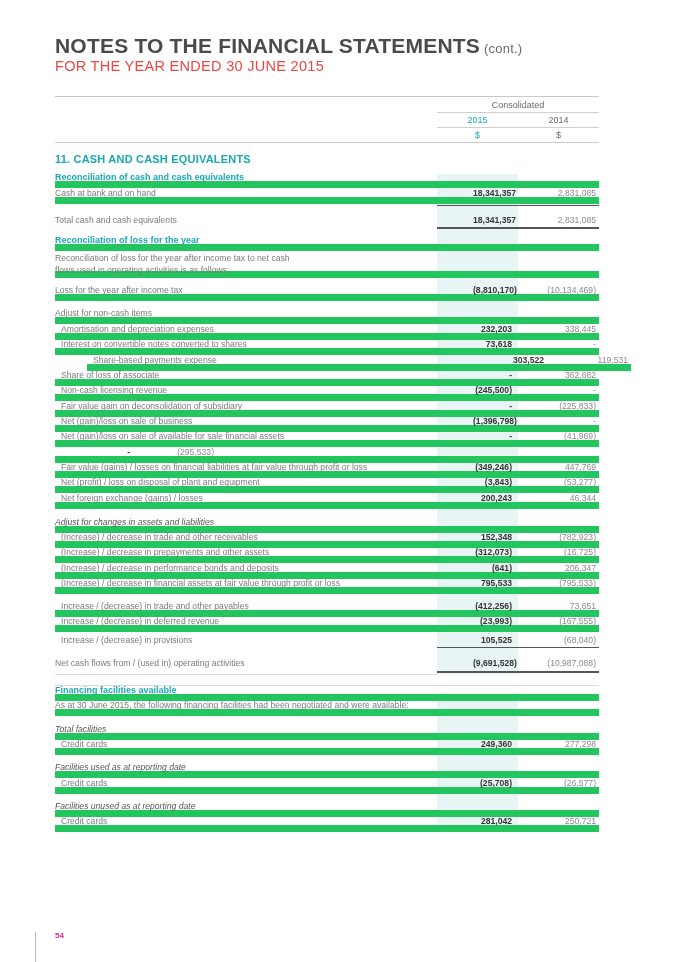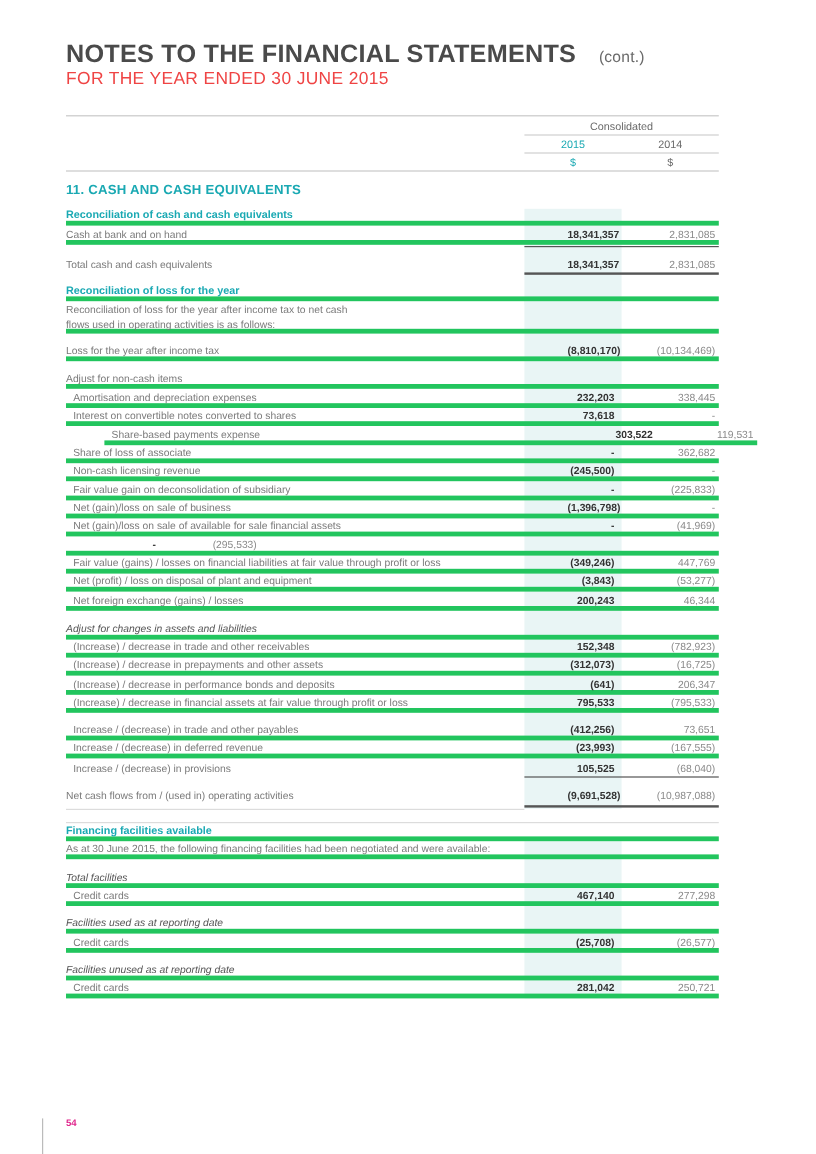--- a/index.html
+++ b/index.html
@@ -1,39 +1,39 @@
 <!DOCTYPE html>
 <html><head>
 <meta charset="utf-8">
 <style>
   * { box-sizing: border-box; margin: 0; padding: 0; }
   html, body { width: 680px; height: 962px; background: #ffffff; overflow: hidden; }
   body { font-family: "Liberation Sans", "DejaVu Sans", sans-serif; color: #6b6b6b; position: relative; }
 
   .page-title { position: absolute; left: 55px; top: 34px; font-size: 21px; font-weight: bold; color: #4a4a4a; letter-spacing: 0.2px; white-space: nowrap; }
-  .page-title .cont { font-size: 13px; font-weight: normal; color: #6a6a6a; margin-left: 19px; }
+  .page-title .cont { font-size: 13px; font-weight: normal; color: #6a6a6a; margin-left: 4px; }
   .page-subtitle { position: absolute; left: 55px; top: 58px; font-size: 14.5px; color: #ef4444; letter-spacing: 0.3px; white-space: nowrap; }
 
   .rule-top { position: absolute; left: 55px; top: 96px; width: 544px; border-top: 1px solid #c9c9c9; }
 
   .col-head { position: absolute; font-size: 9px; text-align: center; color: #6a6a6a; }
   .consolidated { left: 437px; top: 100px; width: 162px; }
   .rule-h1 { position: absolute; left: 437px; top: 112px; width: 162px; border-top: 1px solid #cfcfcf; }
   .y2015 { left: 437px; top: 115px; width: 81px; color: #1aa9b3; }
   .y2014 { left: 518px; top: 115px; width: 81px; }
   .rule-h2 { position: absolute; left: 437px; top: 127px; width: 162px; border-top: 1px solid #cfcfcf; }
   .cur2015 { left: 437px; top: 130px; width: 81px; color: #1aa9b3; }
   .cur2014 { left: 518px; top: 130px; width: 81px; }
   .rule-h3 { position: absolute; left: 55px; top: 142px; width: 544px; border-top: 1px solid #c9c9c9; }
 
   .shade { position: absolute; left: 437px; width: 81px; background: #e9f5f5; }
 
   .section-title { position: absolute; left: 55px; top: 153px; font-size: 11px; font-weight: bold; color: #1aa9b3; letter-spacing: 0.2px; }
 
-  .row { position: absolute; left: 55px; width: 544px; height: 15px; display: flex; align-items: center; font-size: 8.6px; border-bottom: 4px solid #22c55e; }
+  .row { position: absolute; left: 55px; width: 544px; height: 15px; display: flex; align-items: center; font-size: 8.6px; border-bottom: 7px solid #22c55e; }
   .row .label { flex: 1; color: #7a7a7a; white-space: nowrap; }
   .row.indent .label { padding-left: 6px; }
   .row .v15 { width: 81px; text-align: right; padding-right: 6px; font-weight: bold; color: #333333; padding-left: 36px; }
   .row .v14 { width: 81px; text-align: right; padding-right: 3px; color: #8a8a8a; }
   .row.sub-head .label { color: #1aa9b3; font-weight: bold; font-size: 9px; }
   .row.italic .label { font-style: italic; color: #555555; }
   .row.total { border-bottom: none; }
   .row.two-line { height: 26px; align-items: flex-start; }
   .row.two-line .label { white-space: normal; line-height: 11.5px; padding-top: 1px; }
 
@@ -223,21 +223,21 @@
     <span class="v15"></span>
     <span class="v14"></span>
   </div>
 <div class="row italic" style="top:725px;">
     <span class="label">Total facilities</span>
     <span class="v15"></span>
     <span class="v14"></span>
   </div>
 <div class="row indent" style="top:740px;">
     <span class="label">Credit cards</span>
-    <span class="v15">467,140</span>
+    <span class="v15">249,360</span>
     <span class="v14">277,298</span>
   </div>
 <div class="row italic" style="top:763px;">
     <span class="label">Facilities used as at reporting date</span>
     <span class="v15"></span>
     <span class="v14"></span>
   </div>
 <div class="row indent" style="top:779px;">
     <span class="label">Credit cards</span>
     <span class="v15">(25,708)</span>

